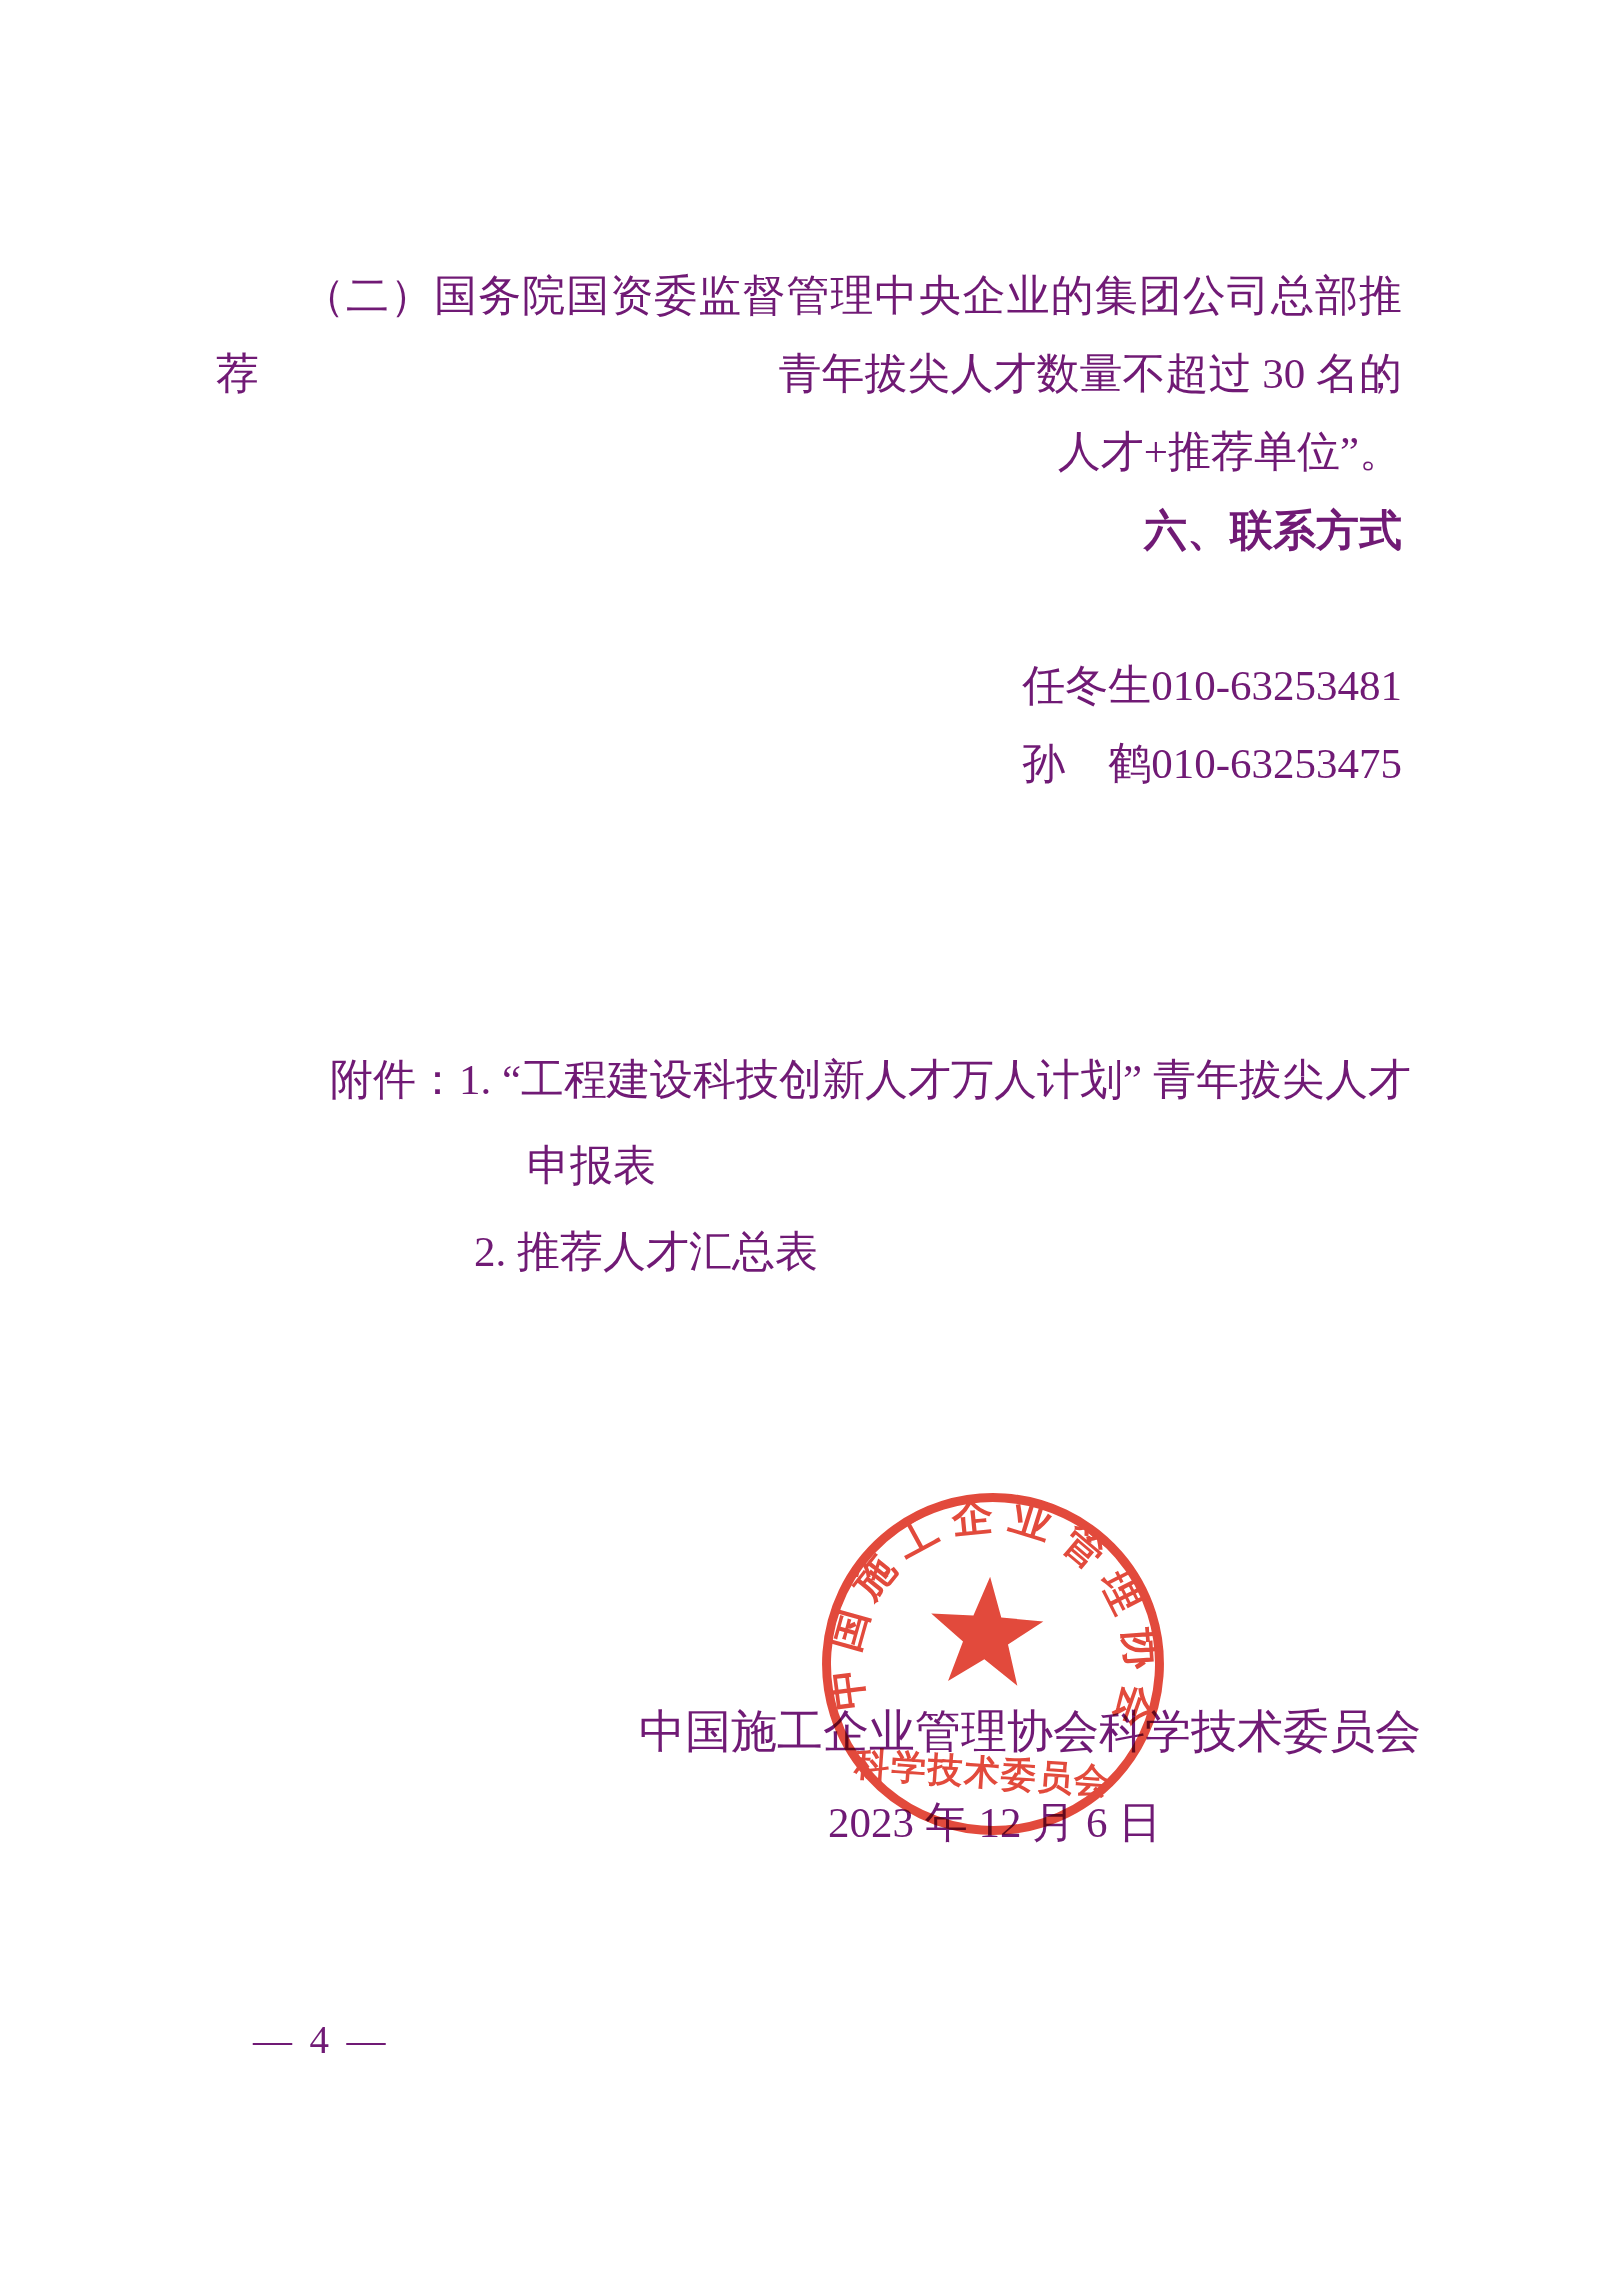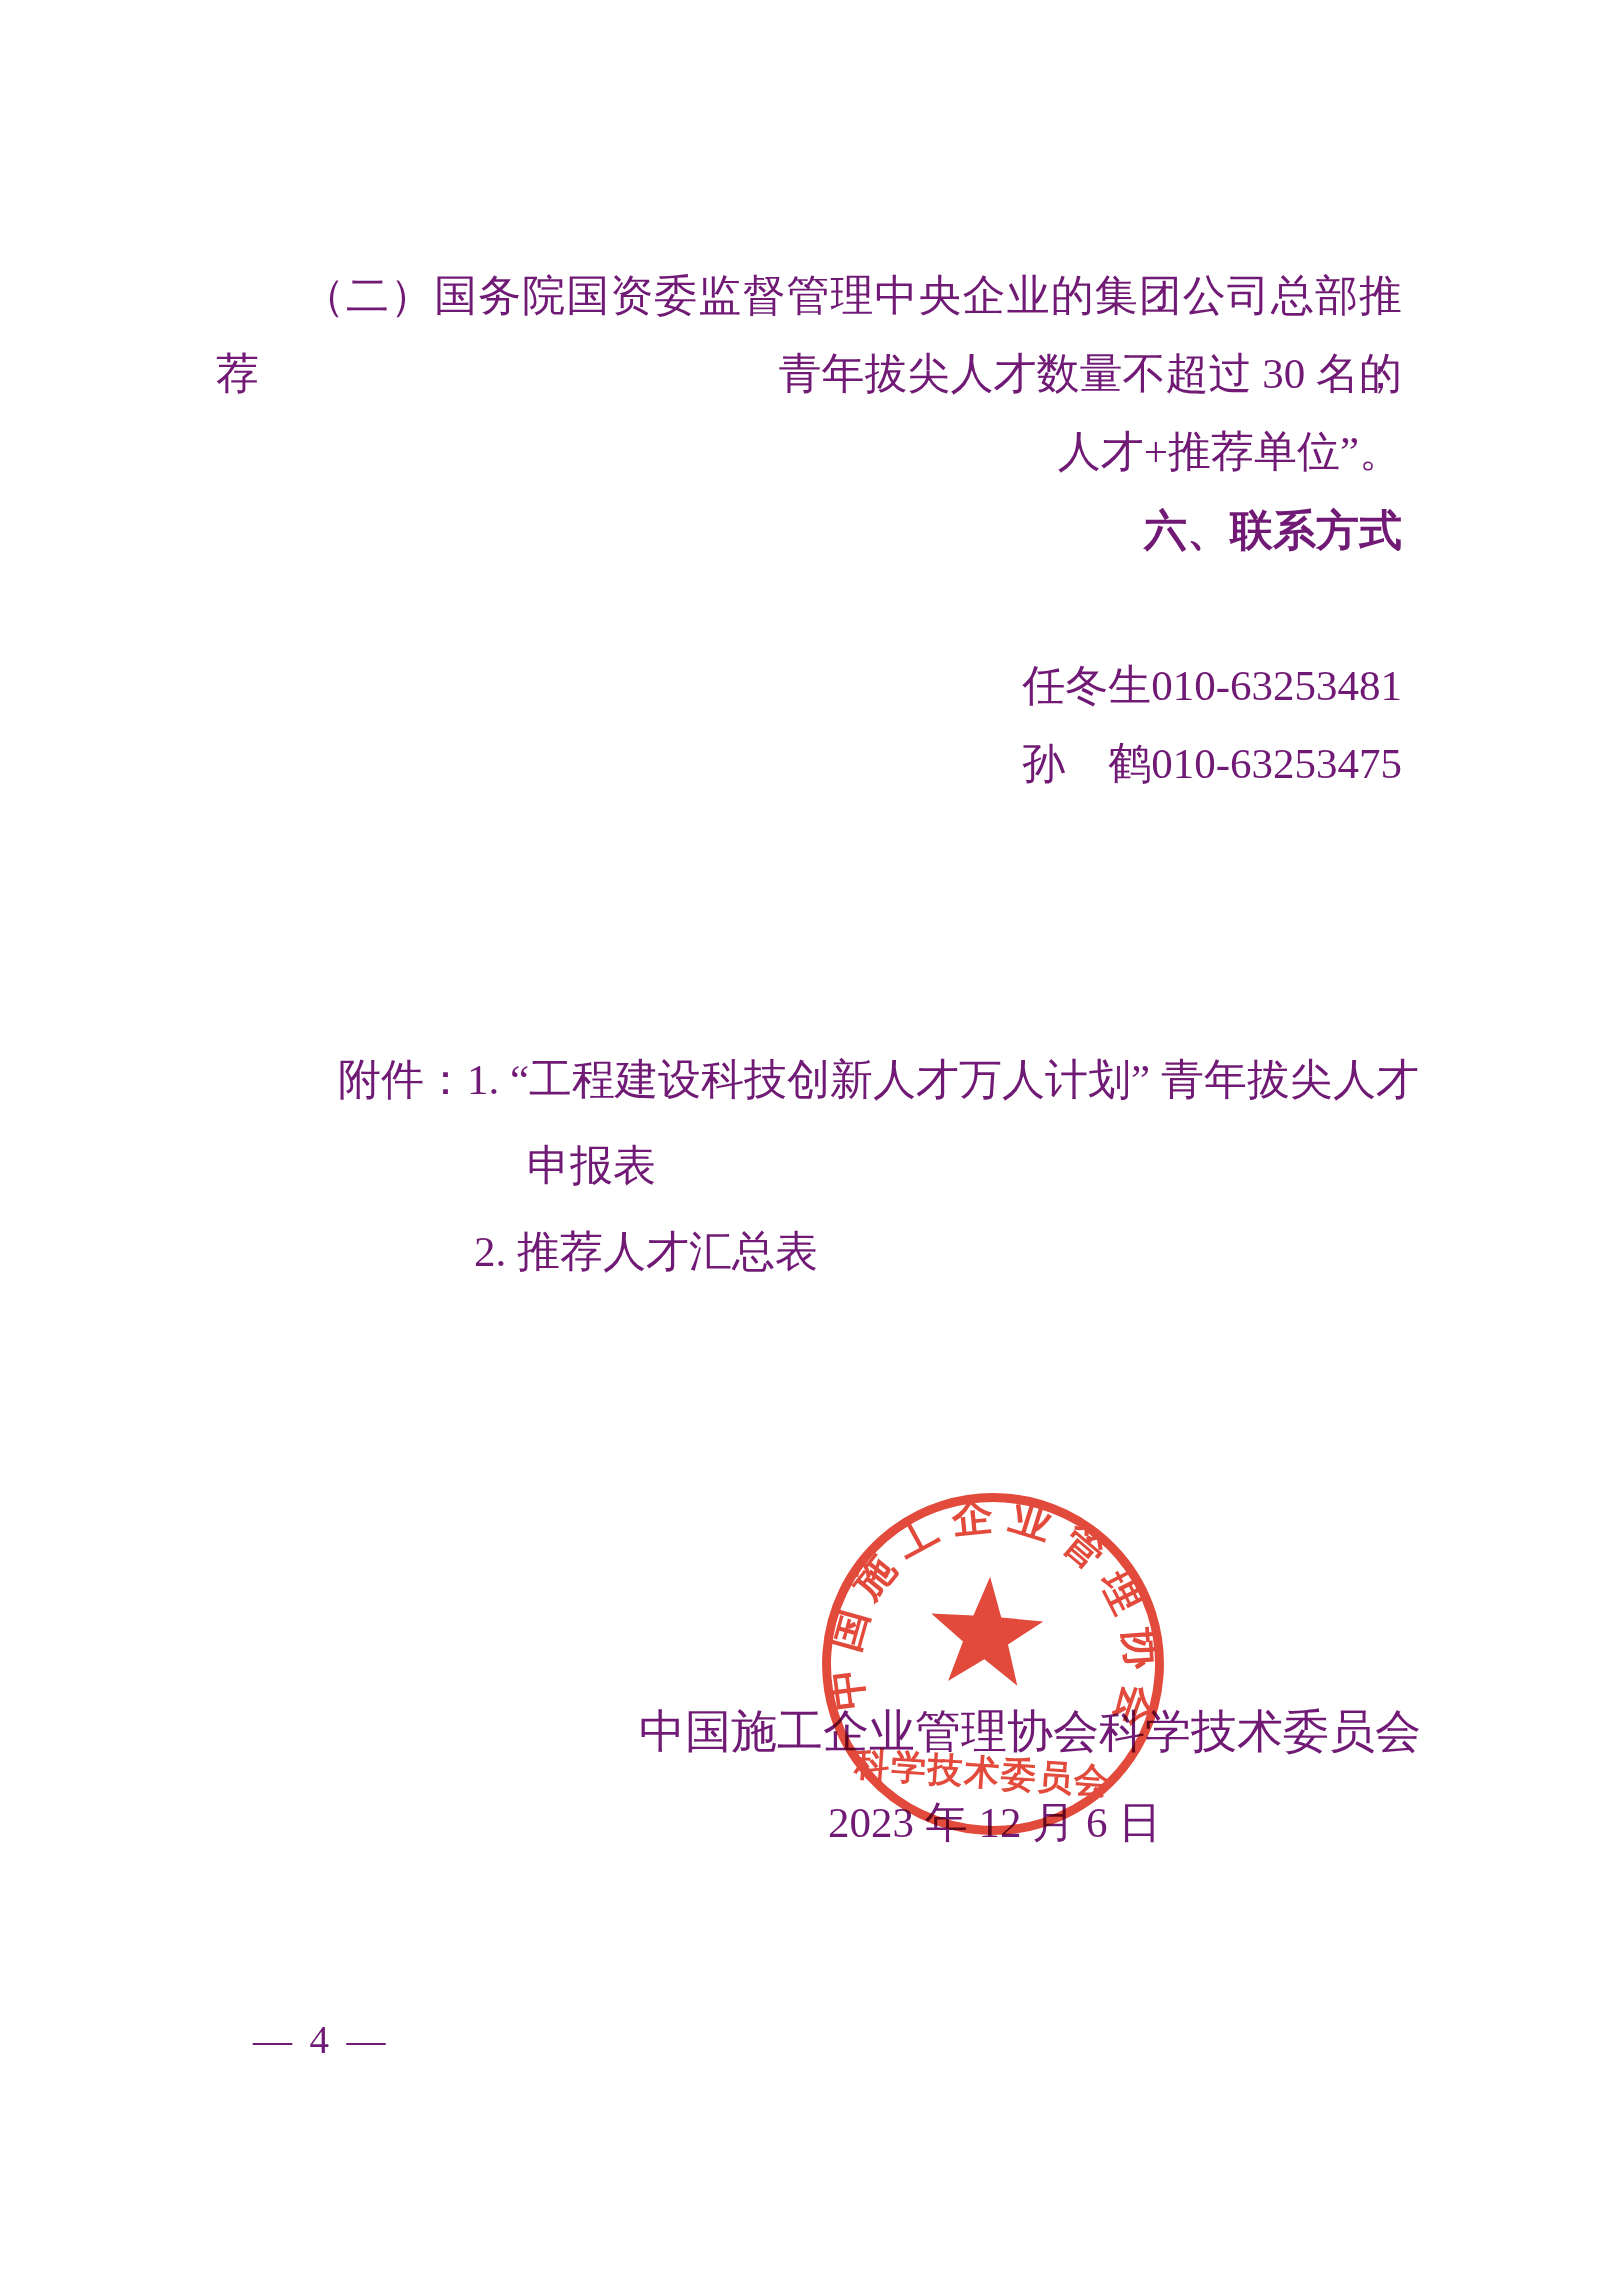--- a/index.html
+++ b/index.html
@@ -11,21 +11,21 @@
   .body-text{
     position:absolute;left:216px;top:257px;width:1186px;font-size:43px;
   }
   .line{height:78px;line-height:78px;white-space:pre;text-align:right;}
   .line.indent{text-indent:86px;}
   .line.fill{white-space:normal;text-align:justify;text-align-last:justify;}
   .line.heading{font-family:"Liberation Sans","DejaVu Sans",sans-serif;font-weight:bold;white-space:pre;}
   .contact-line{padding-left:86px;}
   .c-name{display:inline-block;width:162px;}
   .abs-line{position:absolute;font-size:43px;line-height:77px;height:77px;white-space:pre;}
-  .attach-1{left:338px;top:1041px;}
+  .attach-1{left:330px;top:1041px;}
   .attach-2{left:527px;top:1127px;}
   .attach-3{left:474px;top:1213px;}
   .sig-org{left:639px;top:1693px;font-size:46px;}
   .sig-date{left:828px;top:1784px;}
   .page-num{left:253px;top:2001px;font-size:39px;letter-spacing:3.9px;}
   .seal{
     position:absolute;left:814px;top:1485px;width:358px;height:358px;
     mix-blend-mode:multiply;opacity:0.92;transform:rotate(4deg);
   }
 </style>

